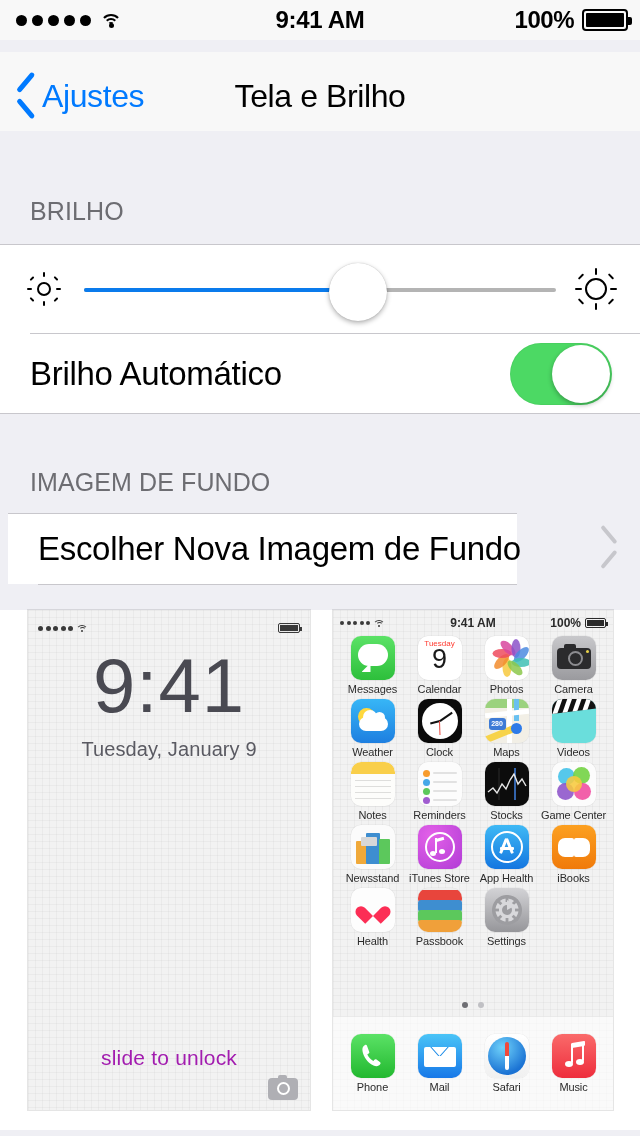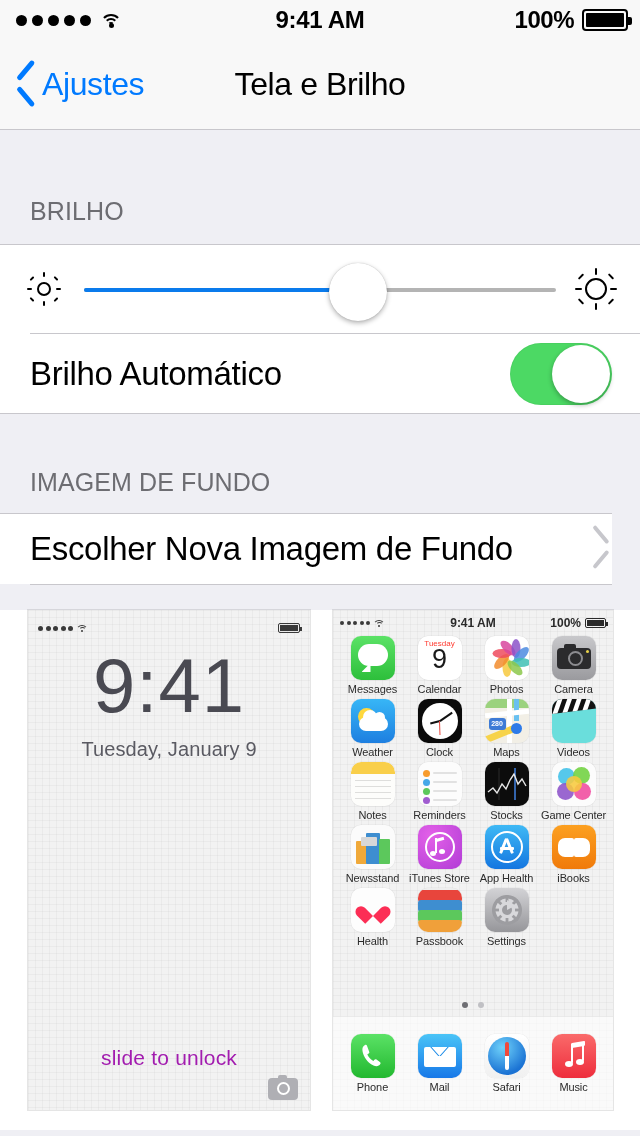--- a/index.html
+++ b/index.html
@@ -30,42 +30,42 @@
   .sb-time{ position:absolute; left:0; right:0; text-align:center; top:0; line-height:40px;
             font-size:24px; font-weight:bold; color:#000; letter-spacing:-0.3px;}
   .sb-right{ position:absolute; right:12px; top:0; height:40px; display:flex; align-items:center; gap:8px;}
   .sb-batt-pct{ font-size:24px; font-weight:bold; color:#000; letter-spacing:-0.5px;}
   .batt{ width:46px;height:22px;border:2.5px solid #000;border-radius:4px; position:relative; }
   .batt i{ position:absolute; left:2px; top:2px; bottom:2px; width:calc(100% - 4px); background:#000; border-radius:1px; display:block;}
   .batt:after{ content:""; position:absolute; right:-6px; top:6px; width:4px; height:8px; background:#000; border-radius:0 2px 2px 0;}
 
   
   .navbar{
-    position:absolute; top:40px; left:0; width:640px; height:90px;
+    position:absolute; top:52px; left:0; width:640px; height:90px;
     background:#F8F8F8; border-bottom:1px solid #C8C7CC;
   }
   .nav-back{ position:absolute; left:14px; top:0; height:89px; display:flex; align-items:center; gap:6px; cursor:pointer;}
   .chev-left{ width:22px; height:38px; position:relative; flex:none;}
   .chev-left:before,.chev-left:after{
     content:""; position:absolute; left:4px; width:24px; height:5px; background:#007AFF; border-radius:3px;}
   .chev-left:before{ top:11px; transform:rotate(-50deg); transform-origin:left center;}
   .chev-left:after{ top:19px; transform:rotate(50deg); transform-origin:left center;}
   .nav-back-label{ font-size:32px; color:#007AFF; letter-spacing:-0.4px; }
   .nav-title{ position:absolute; left:0; right:0; top:0; height:89px; line-height:89px;
               text-align:center; font-size:32px; font-weight:normal; color:#000; letter-spacing:-0.4px;}
 
   
   .sec-header{ height:113px; display:flex; align-items:flex-end; padding:0 0 18px 30px; background:#EFEFF4;}
   .sec-header-brilho{ position:absolute; top:131px; left:0; width:640px;}
   .sec-header-wall{ position:absolute; top:420px; left:0; width:640px; height:93px; padding-bottom:16px;}
   .sec-header span{ font-size:25px; color:#6D6D72; letter-spacing:0.1px;}
 
   .group{ background:#fff; border-top:1px solid #C8C7CC; border-bottom:1px solid #C8C7CC;}
   .group-brilho{ position:absolute; top:244px; left:0; width:640px; height:170px;}
-  .group-wall{ position:absolute; top:513px; left:0; width:612px; height:71px; border-bottom:none;}
+  .group-wall{ position:absolute; top:513px; left:8px; width:509px; height:71px; border-bottom:none;}
   .row-sep{ position:absolute; left:30px; right:0; height:1px; background:#C8C7CC;}
 
   
   .slider-row{ position:absolute; top:0; left:0; width:640px; height:88px; display:flex; align-items:center;}
   .sun{ position:relative; width:44px;height:44px; flex:none;}
   .sun .core{ position:absolute; border:2.2px solid #000; border-radius:50%; }
   .sun .ray{ position:absolute; background:#000; border-radius:1px;}
   .sun-sm{ margin-left:22px; }
   .sun-lg{ margin-right:22px; }
 

